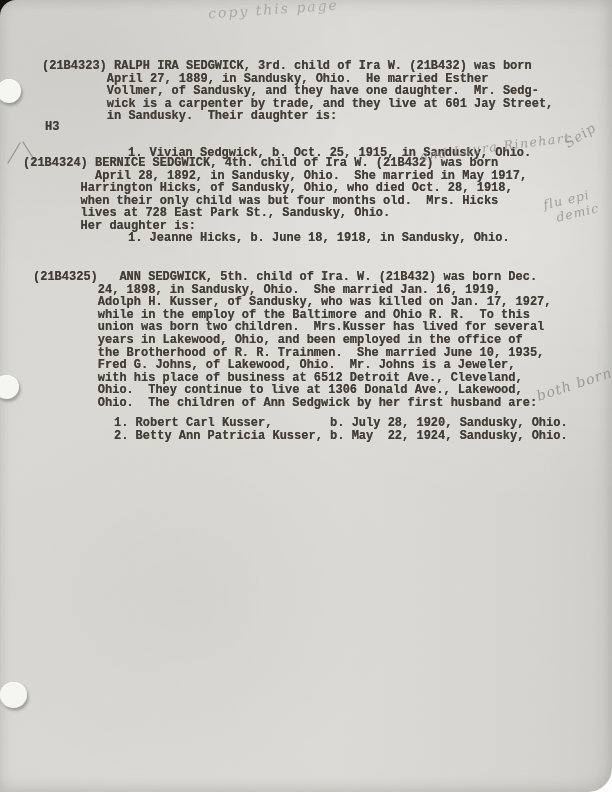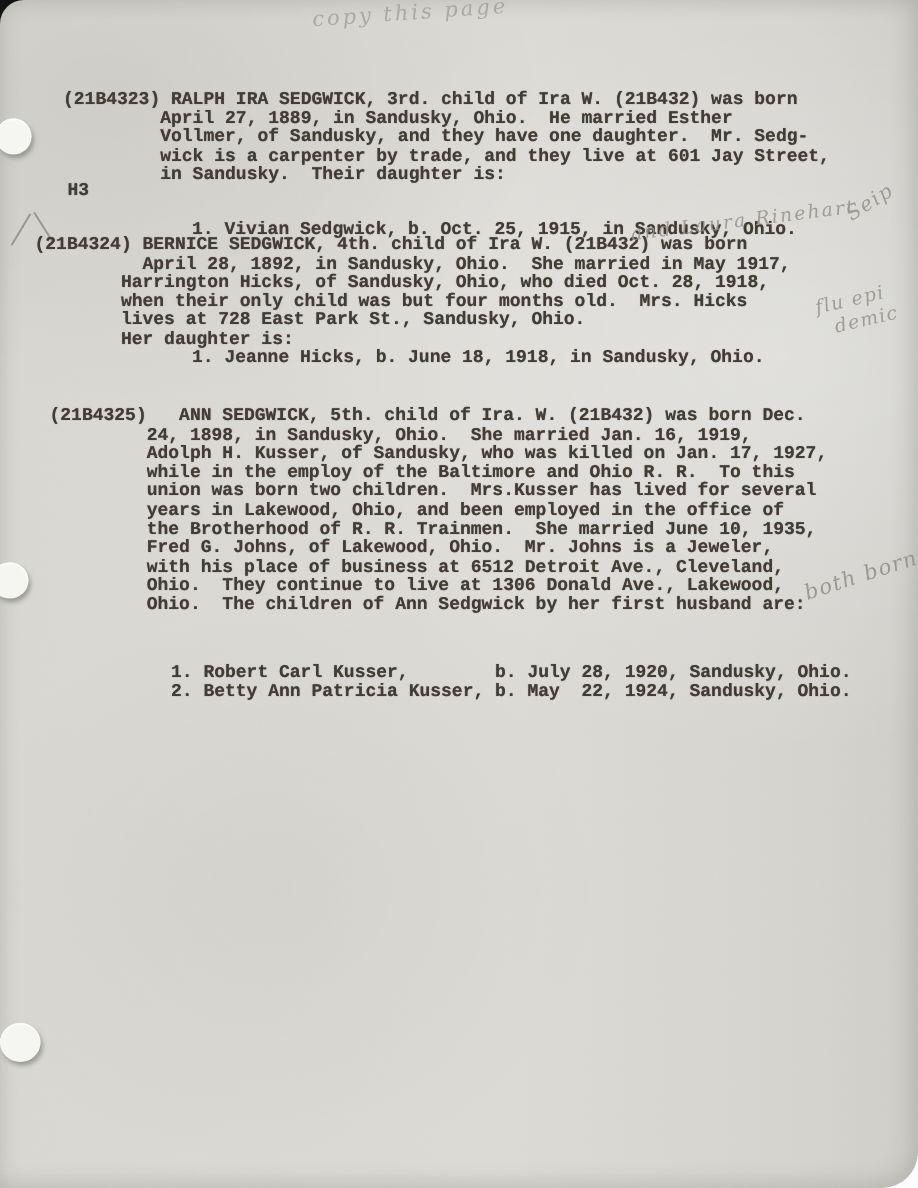--- a/index.html
+++ b/index.html
@@ -37,21 +37,21 @@
     font-weight:700;
     color:#423c34;
     text-shadow:0 0 0.6px rgba(62,55,47,0.75);
     letter-spacing:0;
   }
   .entry-0-body{left:42px;top:60px;}
   .entry-0-children{left:128px;top:147px;}
   .entry-1-body{left:23px;top:157px;}
   .entry-1-children{left:128px;top:232px;}
   .entry-2-body{left:33px;top:271px;}
-  .entry-2-children{left:114px;top:417px;margin-top:25px;}
+  .entry-2-children{left:114px;top:417px;}
   .margin-code{left:17px;top:121px;margin-left:28px;}
   .hand{
     position:absolute;
     font-family:"DejaVu Serif","Liberation Serif",serif;
     font-style:italic;
     color:#96928b;
     opacity:.85;
     white-space:nowrap;
   }
   .top-note{left:208px;top:1px;font-size:14px;transform:rotate(-4deg);letter-spacing:2px;opacity:.65;}

